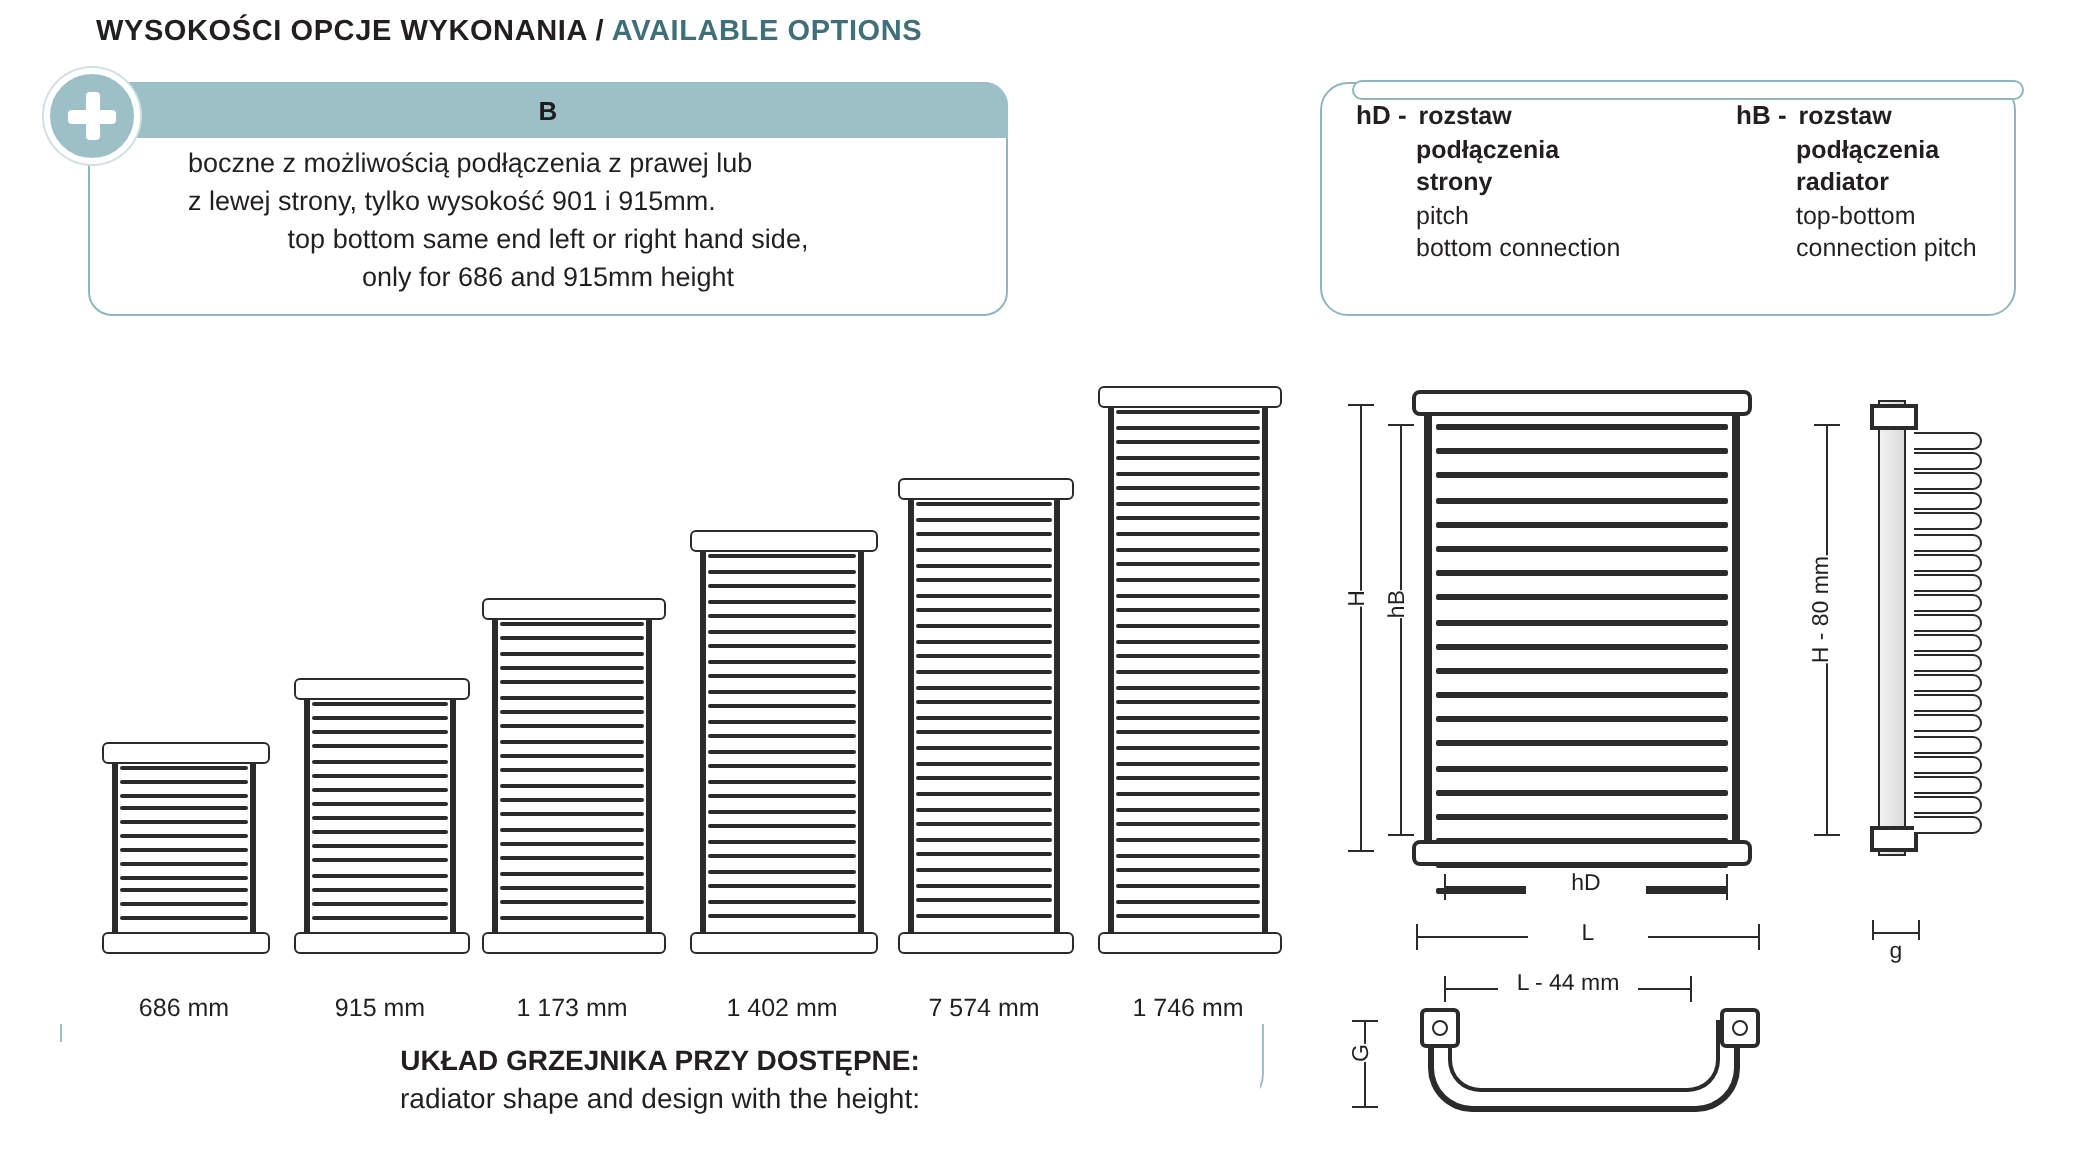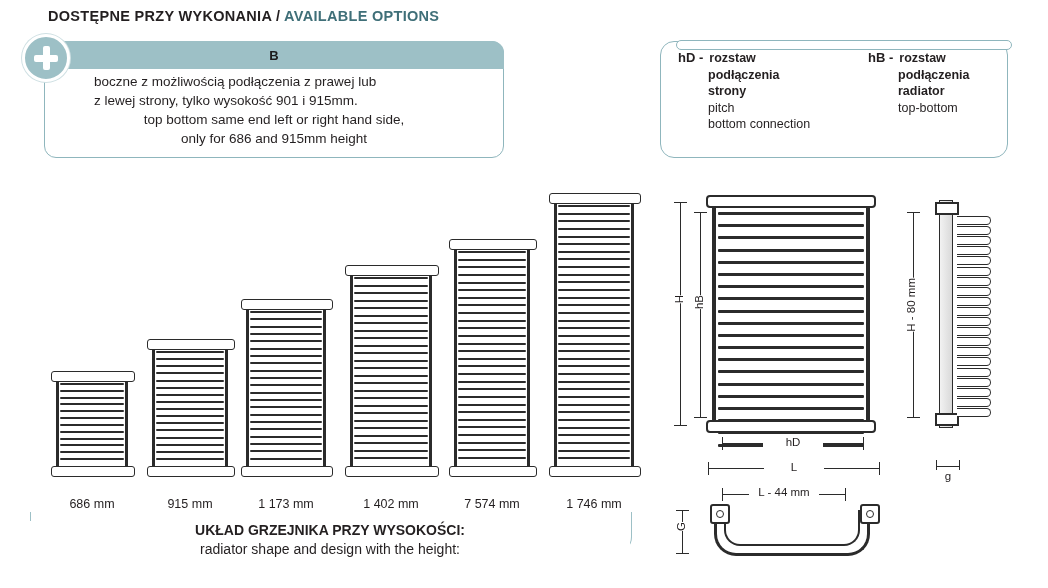--- a/index.html
+++ b/index.html
@@ -152,21 +152,21 @@
   .gview .knob:after{
     content:"";position:absolute;left:4px;top:4px;width:6px;height:6px;border:1.5px solid #2b2b2b;border-radius:50%;
   }
 </style>
 </head>
 <body>
 
 <div class="root">
 
   <div class="opt-title">
-    <span>DOSTĘPNE PRZY WYKONANIA</span><span> / </span><span class="en">AVAILABLE OPTIONS</span>
+    <span>WYSOKOŚCI OPCJE WYKONANIA</span><span> / </span><span class="en">AVAILABLE OPTIONS</span>
   </div>
 
   <div class="card"></div>
   <div class="card-head">
     <span>B</span>
   </div>
   <div class="card-body">
     <div class="l1" style="text-align:left;padding-left:50px;">boczne z możliwością podłączenia z prawej lub</div>
     <div class="l1" style="text-align:left;padding-left:50px;">z lewej strony, tylko wysokość 901 i 915mm.</div>
     <div class="l1">top bottom same end left or right hand side,</div>
@@ -193,20 +193,21 @@
   <div class="legend-col c2">
     <div class="legend-row">
       <span class="code">hB -</span>
       <span class="txt">
         <span class="pl" style="display:block">rozstaw</span>
       </span>
     </div>
     <div class="pl" style="padding-left:30px">podłączenia</div>
     <div class="pl" style="padding-left:30px">radiator</div>
     <div class="en" style="padding-left:30px">top-bottom</div>
+    <div class="en" style="padding-left:30px">connection pitch</div>
   </div>
 
   <div id="series-host">
       <div class="rad" style="left: 56px; top: 375px; width: 72px; height: 98px;">
         <div class="frame"></div>
         <div class="cap top"></div>
         <div class="cap bot"></div>
         <div class="bars">
           <i style="--gap: 4.83px;"></i>
           <i style="--gap: 4.83px;"></i>
@@ -384,21 +385,21 @@
           <i style="--gap: 5.65px;"></i>
           <i style="--gap: 5.65px;"></i>
           <i style="--gap: 5.65px;"></i>
         </div>
       </div>
       <div class="size-label" style="left: 529px; top: 497px; width: 130px;">1 746 mm</div>
     </div>
 
   <div class="sweep"></div>
   <div class="caption">
-    <div class="pl">UKŁAD GRZEJNIKA PRZY WYSOKOŚCI:</div>
+    <div class="pl">UKŁAD GRZEJNIKA PRZY DOSTĘPNE:</div>
     <div class="en">radiator shape and design with the height:</div>
   </div>
 
   <div class="front">
     <div class="body"></div>
     <div class="cap top"></div>
     <div class="cap bot"></div>
     <div class="bars" id="front-bars">
         <i></i>
         <i></i>

